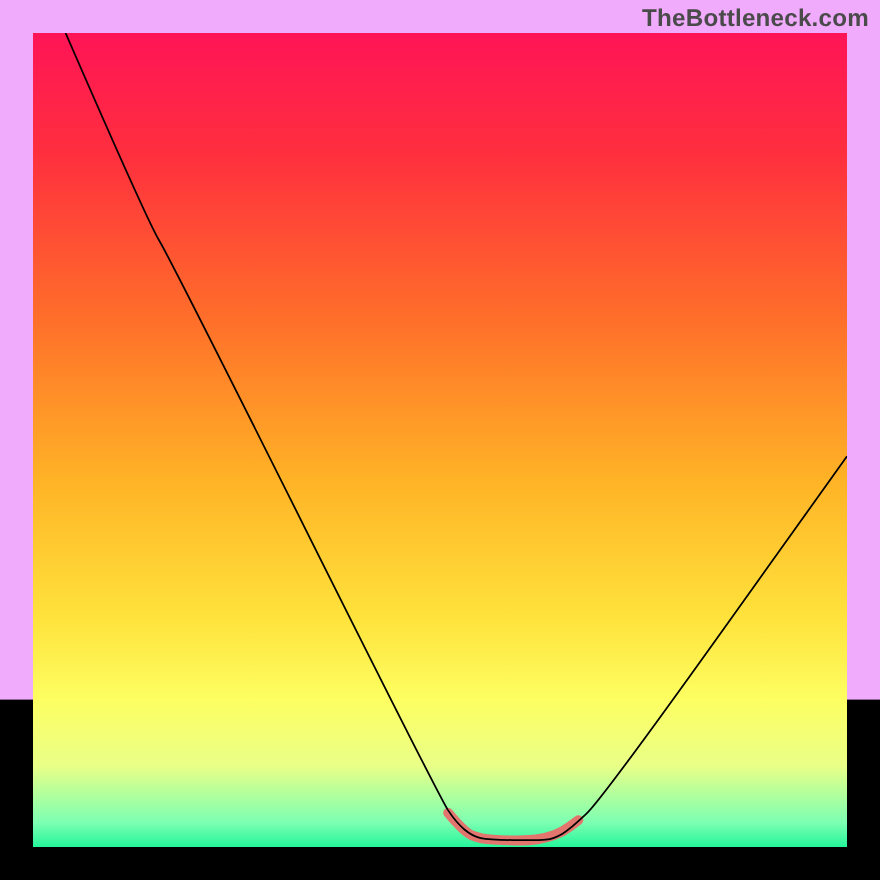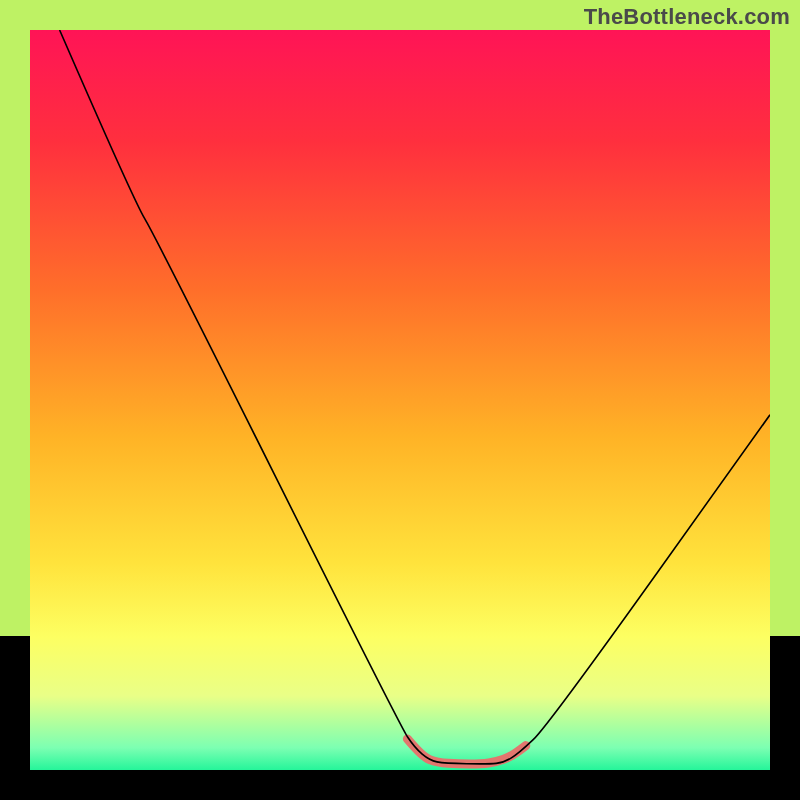--- a/index.html
+++ b/index.html
@@ -8,21 +8,21 @@
     background: #000;
     width: 800px;
     height: 800px;
     overflow: hidden;
     font-family: Arial, Helvetica, sans-serif;
   }
   .frame {
     position: relative;
     width: 800px;
     height: 636px;
-    background: #bef264;
+    background: #f0abfc;
   }
   .watermark {
     position: absolute;
     top: 4px;
     right: 10px;
     color: #4a4a4a;
     font-size: 22px;
     font-weight: bold;
     letter-spacing: 0.2px;
     z-index: 10;

